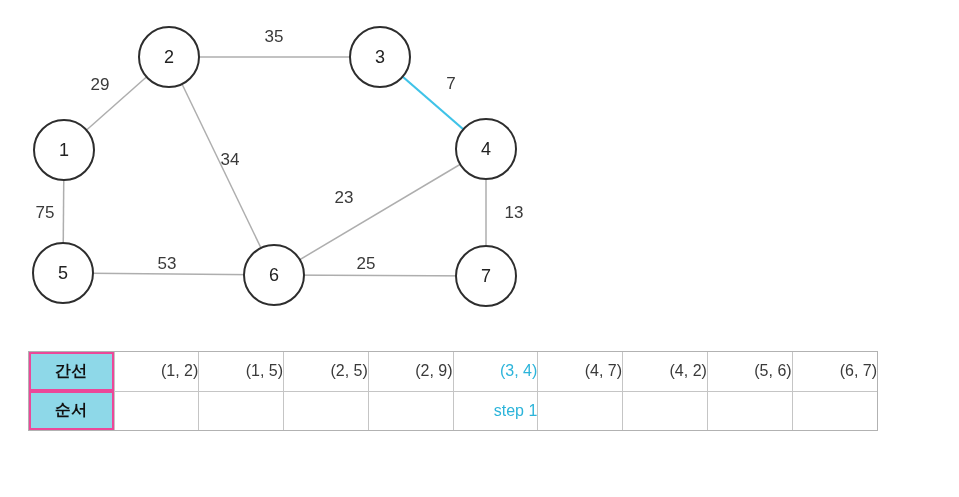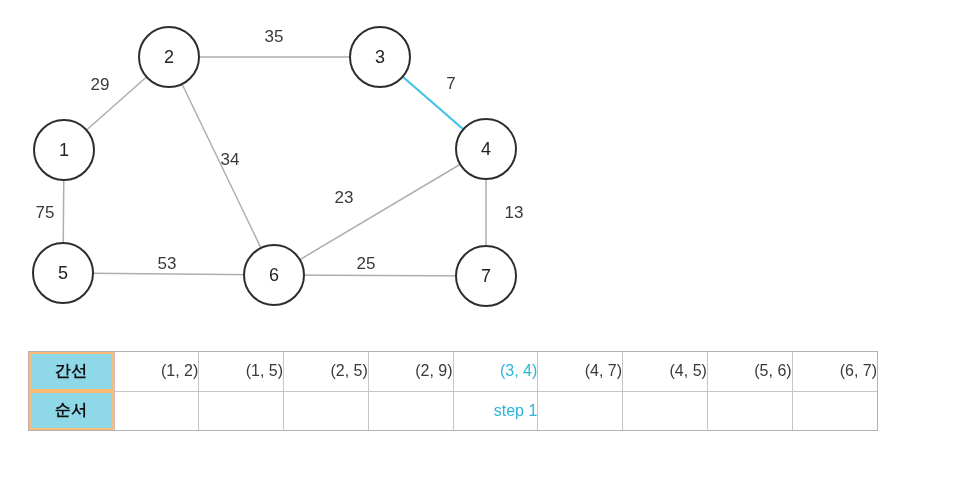--- a/index.html
+++ b/index.html
@@ -47,21 +47,21 @@
     padding: 0 0 0 14px;
     background: #ffffff;
   }
   table.edge-table tr:first-child td { border-top: none; }
   table.edge-table tr:last-child td { border-bottom: none; }
   table.edge-table td:last-child { border-right: none; }
   table.edge-table td.hl { color: #2cb4da; }
   table.edge-table th {
     border: none;
     padding: 2px;
-    background: #fdba74;
+    background: #ec4899;
     font-weight: bold;
   }
   table.edge-table th .hd {
     background: #8ed8e8;
     width: 100%;
     height: 100%;
     display: flex;
     align-items: center;
     justify-content: center;
     color: #111111;
@@ -118,21 +118,21 @@
         <tr>
           <th>
             <span class="hd">간선</span>
           </th>
         <td>(1, 2)</td>
             <td>(1, 5)</td>
             <td>(2, 5)</td>
             <td>(2, 9)</td>
             <td class="hl">(3, 4)</td>
             <td>(4, 7)</td>
-            <td>(4, 5)</td>
+            <td>(4, 2)</td>
             <td>(5, 6)</td>
             <td>(6, 7)</td>
           </tr>
         <tr>
           <th>
             <span class="hd">순서</span>
           </th>
         <td></td>
             <td></td>
             <td></td>

